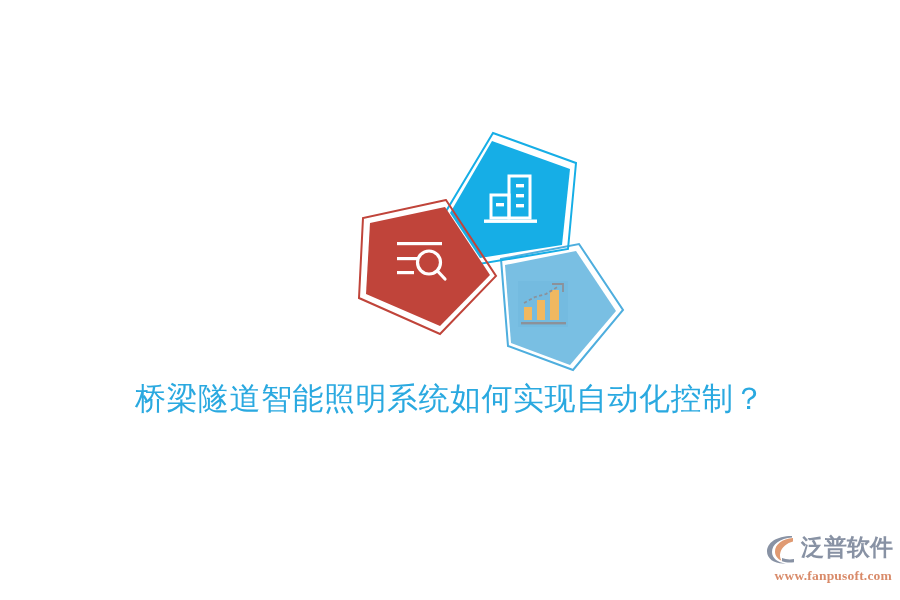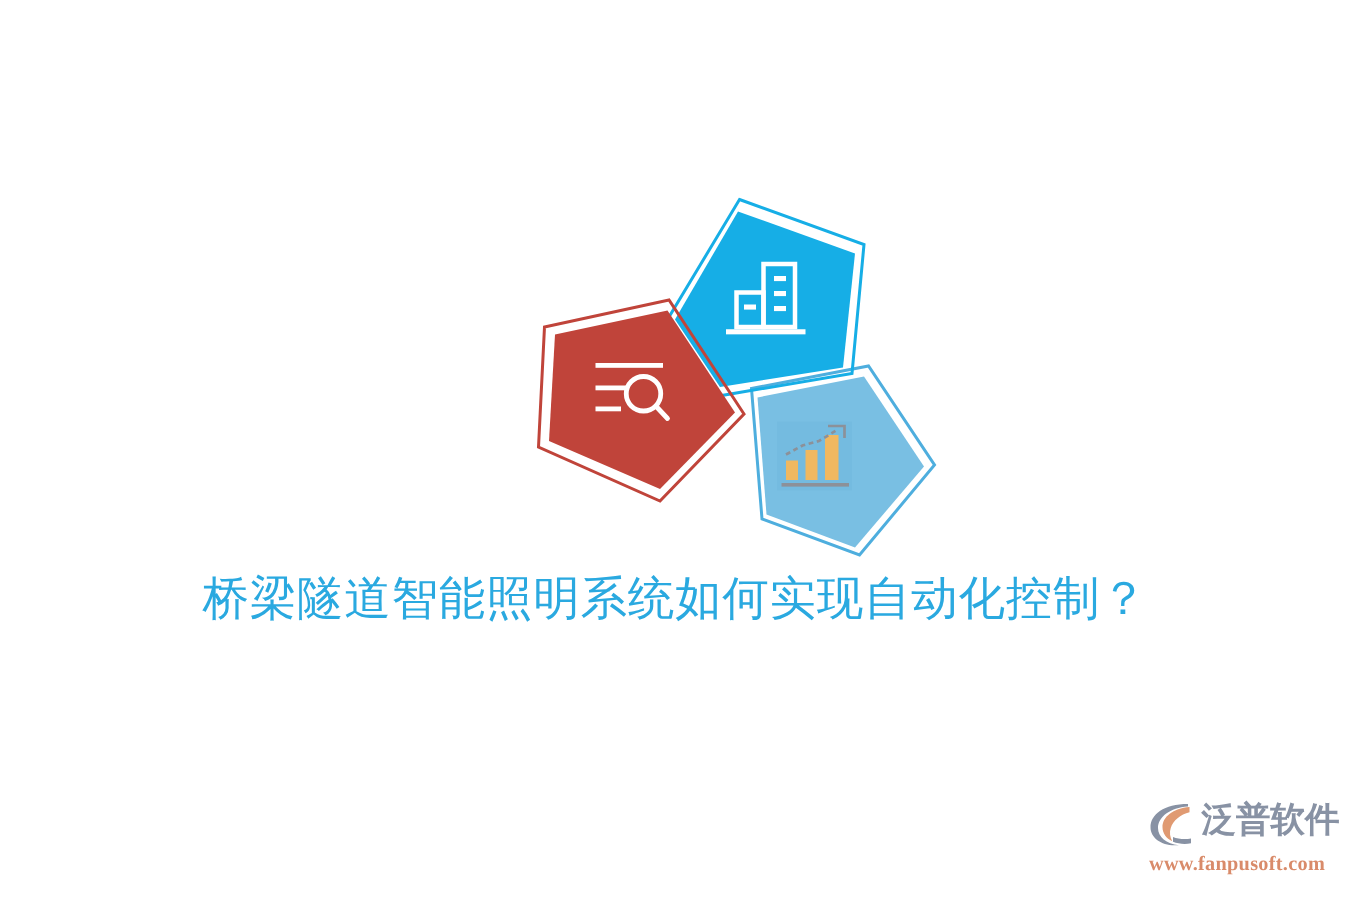--- a/index.html
+++ b/index.html
@@ -81,21 +81,21 @@
     color: #8892a4;
     font-family: "DejaVu Sans", "Liberation Sans", sans-serif;
     font-size: 23px;
     font-weight: bold;
     line-height: 26px;
     letter-spacing: 0px;
     white-space: nowrap;
   }
   #brand-url {
     margin-top: 1px;
-    text-align: left;
+    text-align: right;
     color: #d98b6a;
     font-family: "Liberation Serif", "DejaVu Serif", serif;
     font-size: 13.5px;
     font-weight: bold;
     letter-spacing: 0.2px;
     white-space: nowrap;
   }
 </style>
 </head>
 <body>

